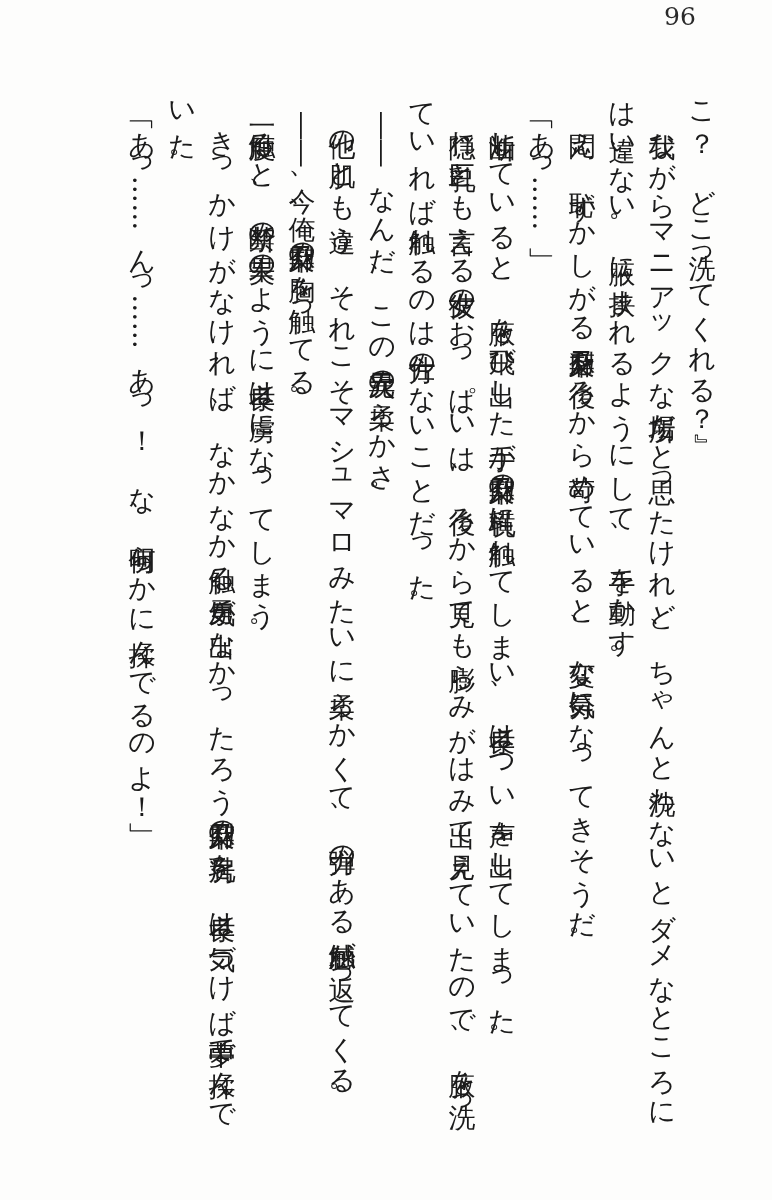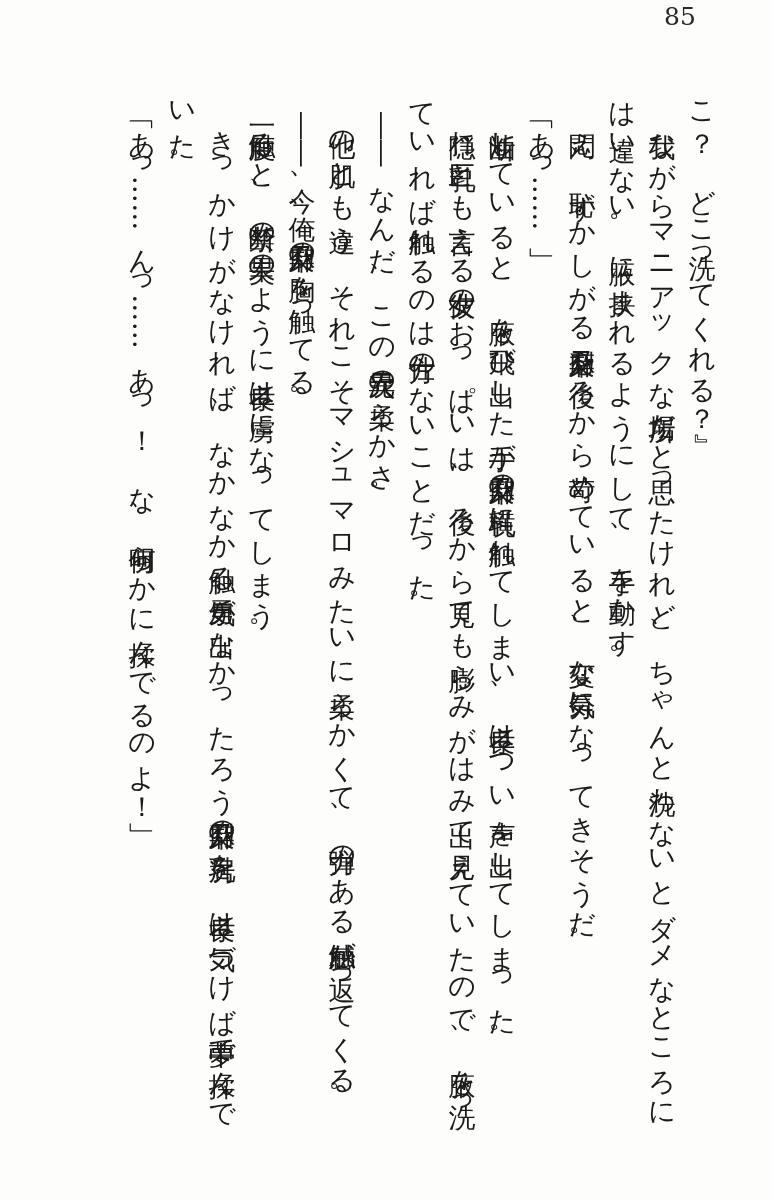--- a/index.html
+++ b/index.html
@@ -48,21 +48,21 @@
     padding: 0;
   }
   .para.indent {
     text-indent: 27.5px;
   }
 </style>
 </head>
 <body>
 
 <div class="page" style="background: rgb(253, 253, 252);">
-  <div class="page-number">85</div>
+  <div class="page-number">96</div>
   <div class="text-block" style="color: rgb(27, 27, 27);">
       <p class="para">こ？　どこ洗ってくれる？』</p>
       <p class="para indent">我ながらマニアックな場所だと思ったけれど、ちゃんと洗わないとダメなところには違いない。腋に挟まれるようにして、手を動かす。</p>
       <p class="para indent">悶え、恥ずかしがる麻梨乃を後ろから苛めていると、変な気分になってきそうだ。</p>
       <p class="para indent">「あっ……」</p>
       <p class="para indent">油断していると、腋を飛び出した手が麻梨乃の横乳に触れてしまい、良孝はつい声を出してしまった。</p>
       <p class="para indent">隠れ巨乳とも言える彼女のおっぱいは、後ろから見ても膨らみがはみ出て見えていたので、腋を洗っていれば触れるのは仕方のないことだった。</p>
       <p class="para indent">――なんだ、この異次元の柔らかさ。</p>
       <p class="para indent">他の肌とも違う、それこそマシュマロみたいに柔らかくて、弾力のある感触が返ってくる。</p>
       <p class="para indent">――今、俺、麻梨乃の胸を触ってる。</p>

